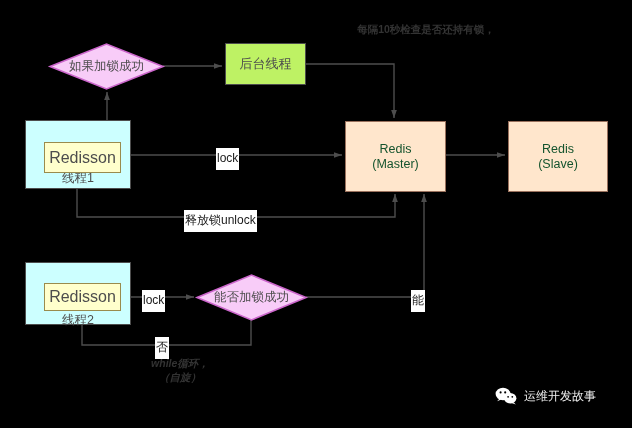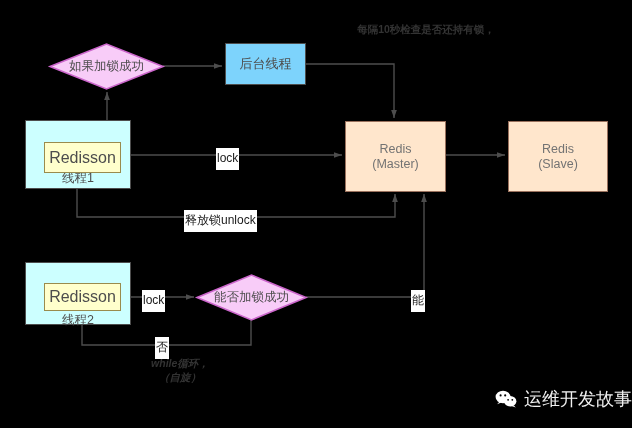--- a/index.html
+++ b/index.html
@@ -53,28 +53,28 @@
     border: 1.4px solid #998b4d;
     background: #ffffcc;
     color: #4d4d4d;
     font-size: 16px;
     display: flex;
     align-items: center;
     justify-content: center;
   }
   .green-box {
     border: 1.4px solid #4d4d4d;
-    background: #7dd3fc;
+    background: #bef264;
     font-size: 13px;
   }
   .orange-box {
     border: 1.4px solid #99705c;
     background: #ffe6cc;
     font-size: 12.5px;
-    color: #737373;
+    color: #14532d;
   }
   .diamond-label {
     position: absolute;
     color: #4d4d4d;
     font-size: 12.5px;
     white-space: nowrap;
     text-align: center;
   }
   .edge-label {
     position: absolute;
@@ -98,21 +98,21 @@
     color: #333333;
   }
   .watermark {
     position: absolute;
     display: flex;
     align-items: center;
     gap: 7px;
   }
   .wm-text {
     color: #f2f2f2;
-    font-size: 18px;
+    font-size: 12px;
     white-space: nowrap;
   }
   .two-line {
     display: flex;
     flex-direction: column;
     align-items: center;
     justify-content: center;
   }
 </style>
 </head>

